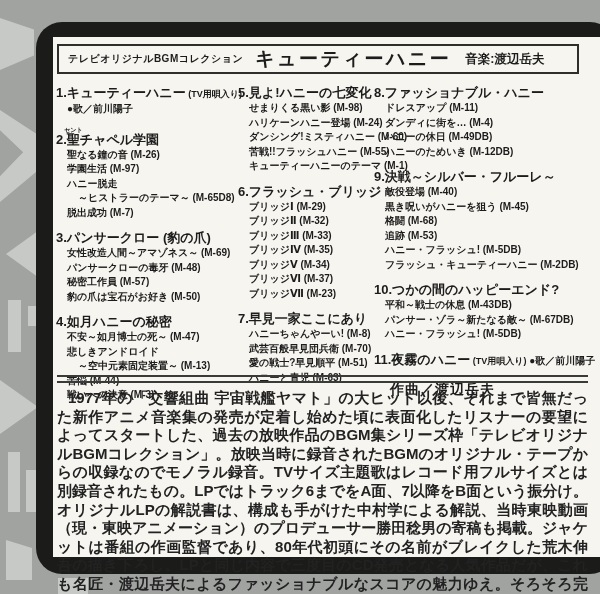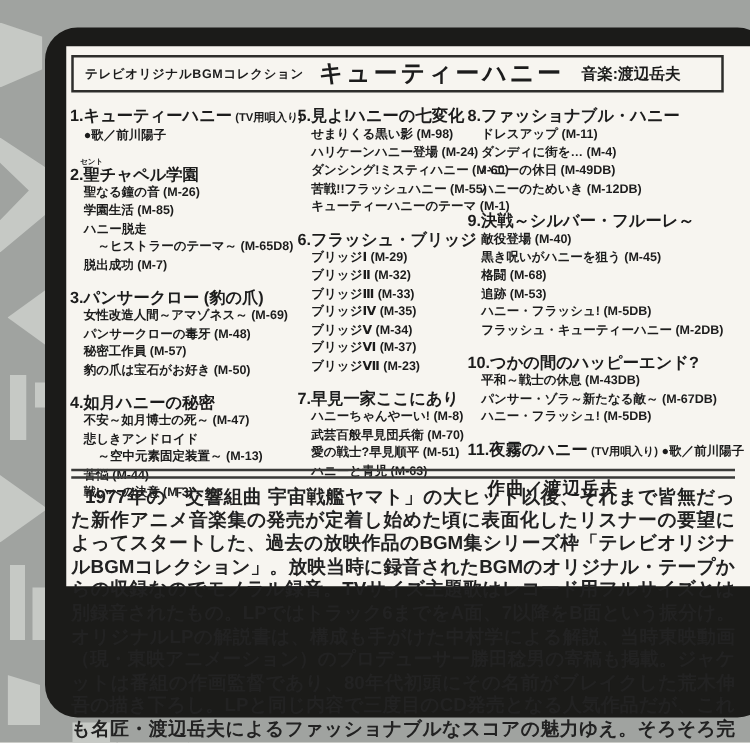--- a/index.html
+++ b/index.html
@@ -23,21 +23,21 @@
   .s9{left:6px;top:540px;width:26px;height:40px;clip-path:polygon(0 0,100% 20%,100% 100%,0 100%);}
   .s10{left:58px;top:578px;width:30px;height:16px;}
 
   
   .card{
     position:absolute;left:36px;top:22px;width:580px;height:552px;
     background:#1b1b19;border-radius:26px;
   }
   
   .page{
-    position:absolute;left:53px;top:37px;width:547px;height:432px;
+    position:absolute;left:53px;top:37px;width:547px;height:520px;
     background:#f7f5f0;color:#1c1c1c;
   }
 
   
   .header-box{
     position:absolute;left:4px;top:7px;width:522px;height:30px;
     border:2px solid #2e2e2c;display:flex;align-items:center;padding-left:9px;
     background:#f7f5f0;box-sizing:border-box;
   }
   .series-label{font-size:10px;font-weight:bold;letter-spacing:0.5px;margin-right:12px;white-space:nowrap;}
@@ -101,21 +101,21 @@
   <div class="columns">
     <div class="col col0">
       <div>
           <div class="entry">
             <div class="e-head"><span>1.</span>キューティーハニー<span class="e-suffix"> (TV用唄入り)</span></div>
             <div class="track">●歌／前川陽子</div>
           </div>
           <div class="entry">
             <div class="e-head"><span>2.</span><ruby>聖<rt>セント</rt></ruby>チャペル学園</div>
             <div class="track">聖なる鐘の音 (M-26)</div>
-            <div class="track">学園生活 (M-85)</div>
+            <div class="track">学園生活 (M-97)</div>
             <div class="track">ハニー脱走</div>
             <div class="track indent">～ヒストラーのテーマ～ (M-65D8)</div>
             <div class="track">脱出成功 (M-7)</div>
           </div>
           <div class="entry">
             <div class="e-head"><span>3.</span>パンサークロー (豹の爪)</div>
             <div class="track">女性改造人間～アマゾネス～ (M-69)</div>
             <div class="track">パンサークローの毒牙 (M-48)</div>
             <div class="track">秘密工作員 (M-57)</div>
             <div class="track">豹の爪は宝石がお好き (M-50)</div>

